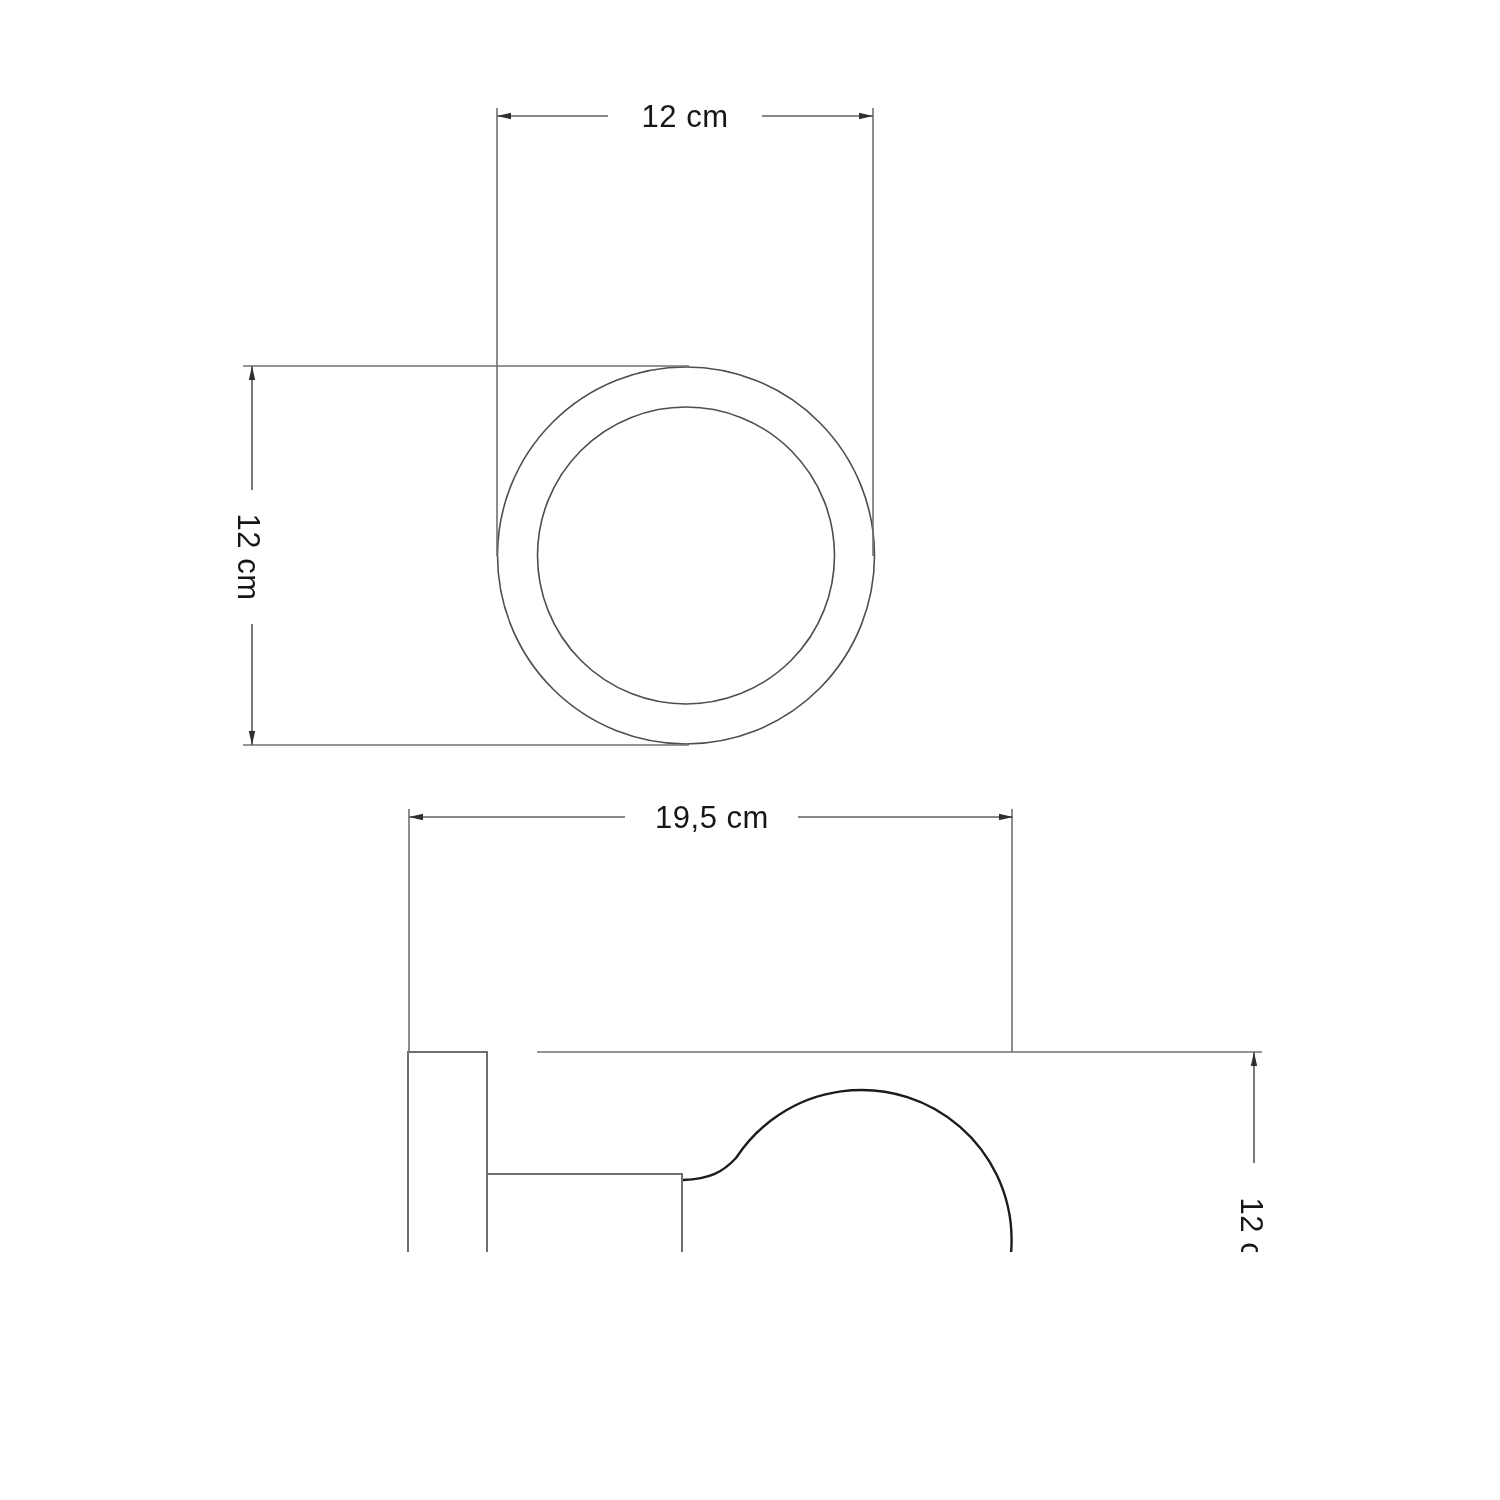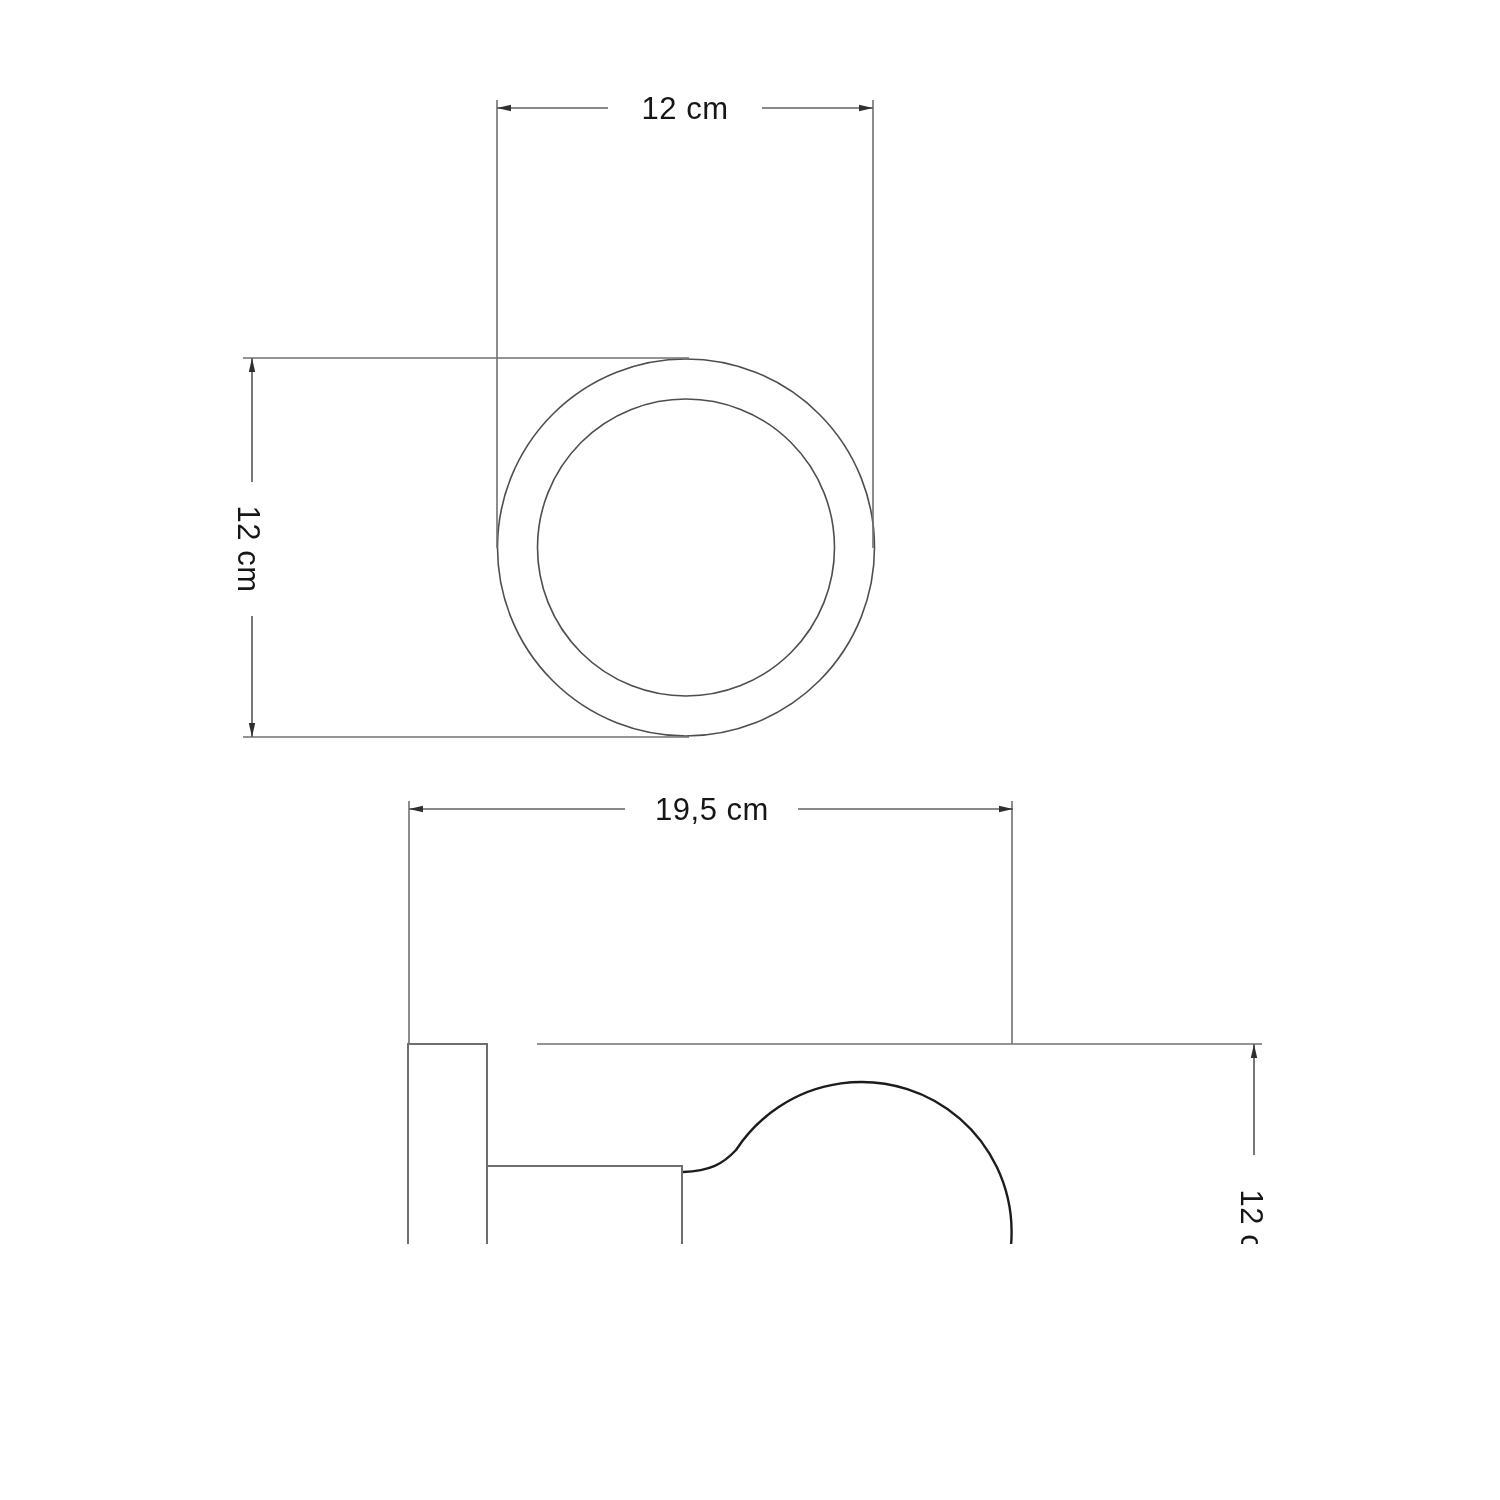--- a/index.html
+++ b/index.html
@@ -6,20 +6,21 @@
     margin: 0;
     padding: 0;
     background: #ffffff;
   }
   .canvas {
     position: relative;
     width: 1500px;
     height: 1244px;
     background: #ffffff;
     overflow: hidden;
+    margin-top: 8px;
   }
   svg { display: block; }
   .dim-label {
     font-family: "Liberation Sans", "DejaVu Sans", sans-serif;
     font-size: 31px;
     letter-spacing: 0.5px;
     fill: #161616;
   }
   .ext-line { stroke: #707070; stroke-width: 1.6; fill: none; }
   .dim-line { stroke: #606060; stroke-width: 1.7; fill: none; }

